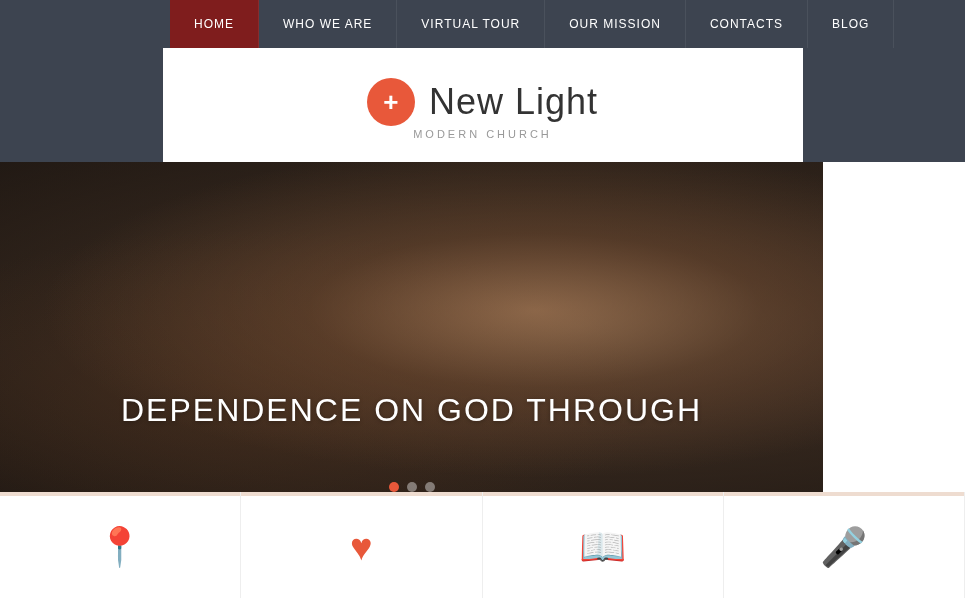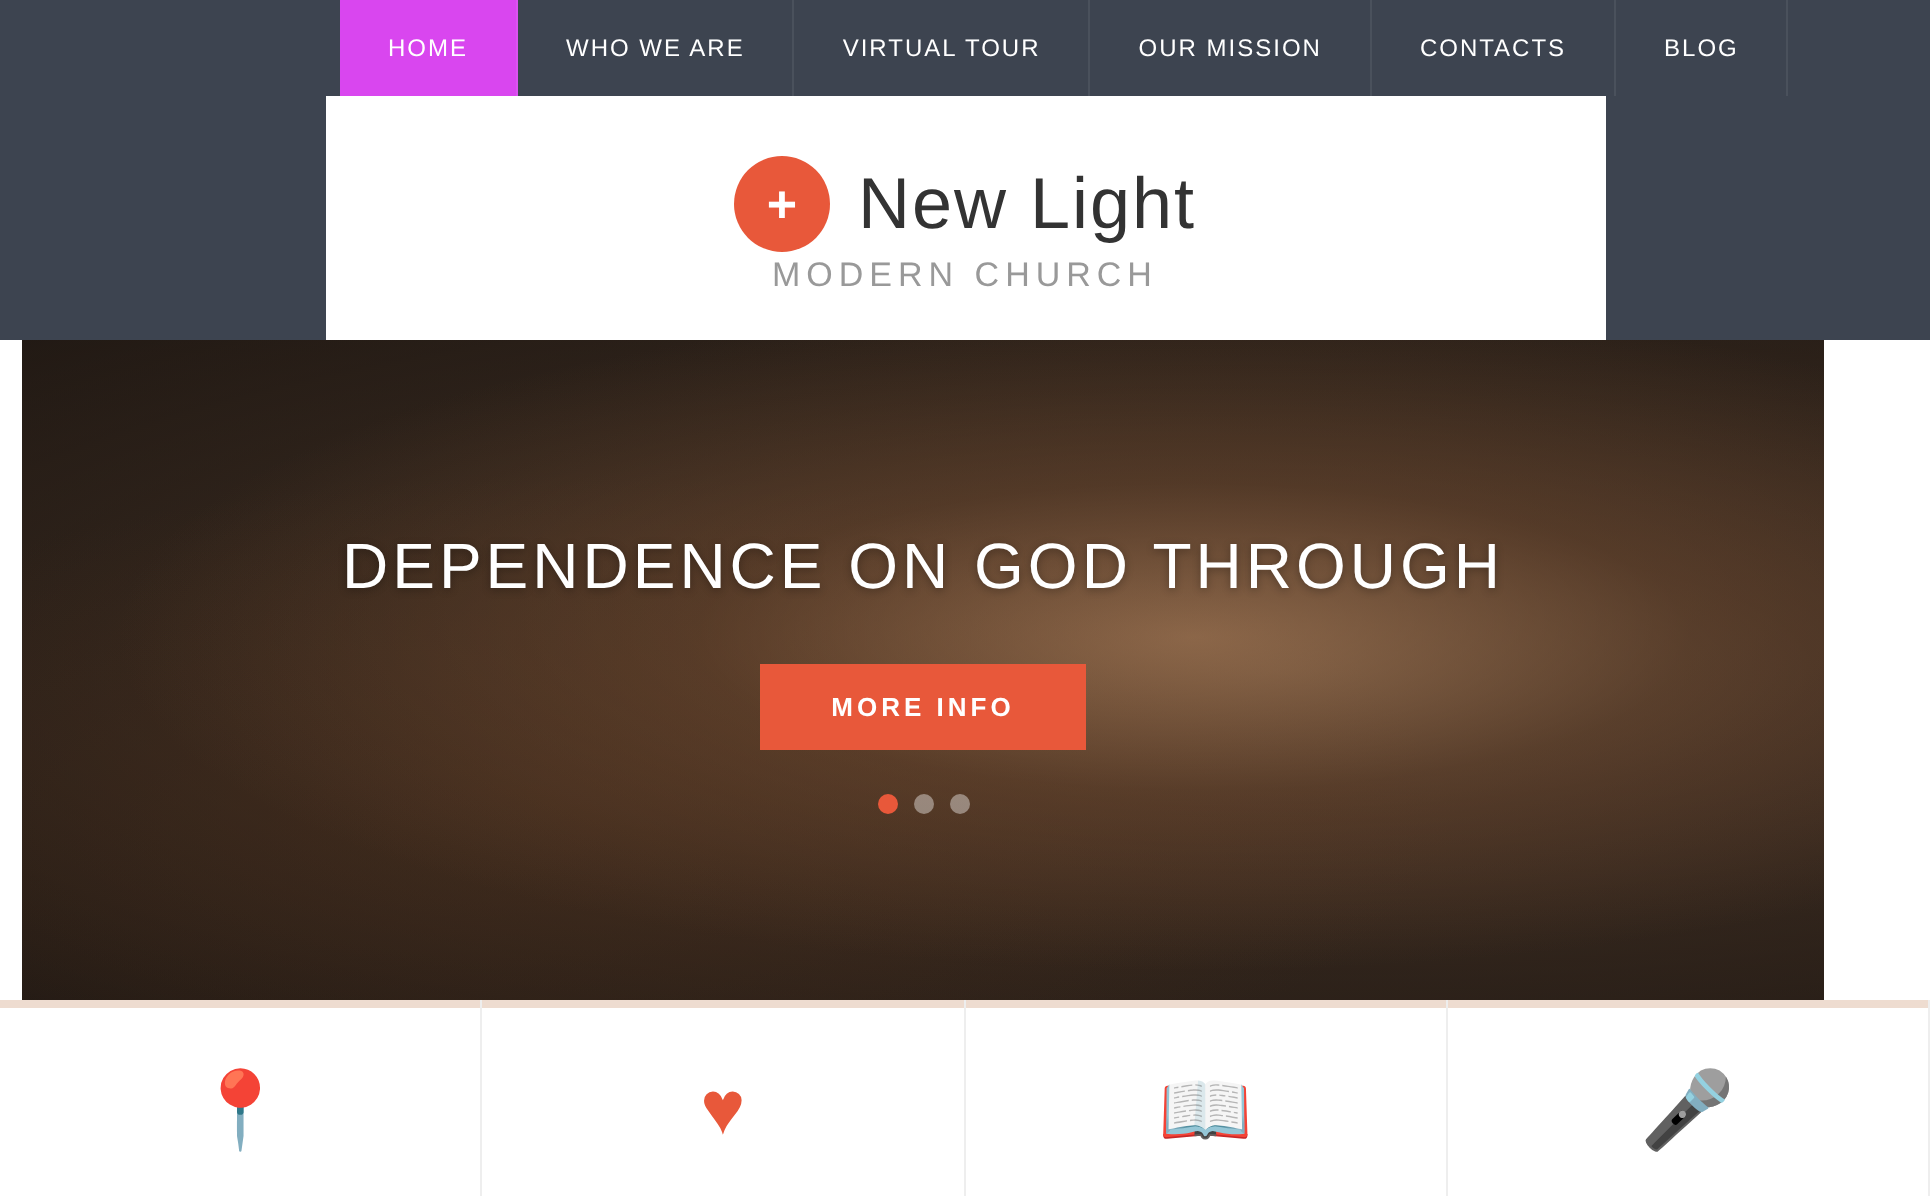--- a/index.html
+++ b/index.html
@@ -22,21 +22,21 @@
       justify-content: center;
       padding: 0 24px;
       color: #ffffff;
       font-size: 12px;
       letter-spacing: 1px;
       text-transform: uppercase;
       cursor: pointer;
       border-right: 1px solid rgba(255,255,255,0.07);
     }
     .nav-item.active {
-      background: #d946ef;
+      background: #7f1d1d;
       color: #fff;
     }
     .nav-right-spacer {
       flex: 1;
       background: #3d4450;
     }
     .logo-row {
       display: flex;
       align-items: center;
       gap: 14px;
@@ -54,21 +54,21 @@
       font-weight: bold;
       flex-shrink: 0;
     }
     .logo-title {
       font-size: 36px;
       font-weight: 300;
       color: #333;
       letter-spacing: 1px;
     }
     .logo-subtitle {
-      font-size: 17px;
+      font-size: 11px;
       color: #999;
       letter-spacing: 3px;
       text-transform: uppercase;
       margin-top: 2px;
     }
 
     
     .header-section {
       position: relative;
       background: #3d4450;
@@ -83,28 +83,27 @@
       width: 640px;
       display: flex;
       flex-direction: column;
       align-items: center;
       padding: 30px 0 22px;
     }
 
     
     .hero {
       position: relative;
-      width: 901px;
+      width: 823px;
       height: 330px;
       overflow: hidden;
       display: flex;
       flex-direction: column;
       align-items: center;
-      justify-content: center;
-      margin-left: 11px;
+      justify-content: flex-end;
     }
     .hero-bg {
       position: absolute;
       inset: 0;
       background: 
         linear-gradient(rgba(40,35,30,0.55), rgba(40,35,30,0.55)),
         radial-gradient(ellipse at 70% 50%, #8a6a50 0%, #5a3a28 30%, #3a2518 60%, #1a0e08 100%);
       background-size: cover;
     }
     
@@ -229,21 +228,20 @@
     </div>
   </div>
 </div>
 
 <div class="hero">
   <div class="hero-bg"></div>
   <div class="hero-text">
     <div class="hero-headline">
       <span>DEPENDENCE ON GOD THROUGH</span><br>
     </div>
-    <button class="hero-btn">MORE INFO</button>
   </div>
   <div class="hero-dots">
     <div class="hero-dot active"></div>
     <div class="hero-dot"></div>
     <div class="hero-dot"></div>
   </div>
 </div>
 
 <div class="cards-row">
   <div class="card-item">

